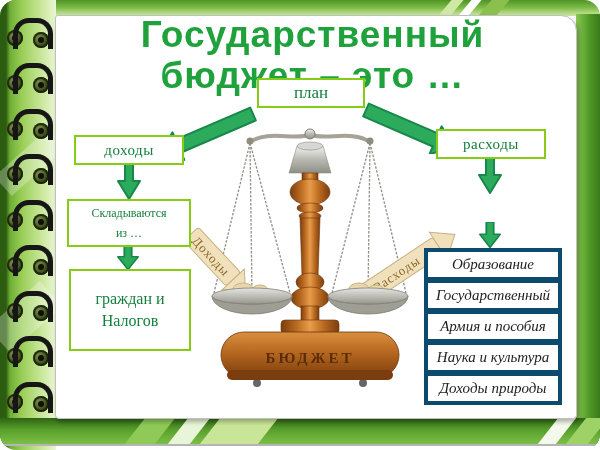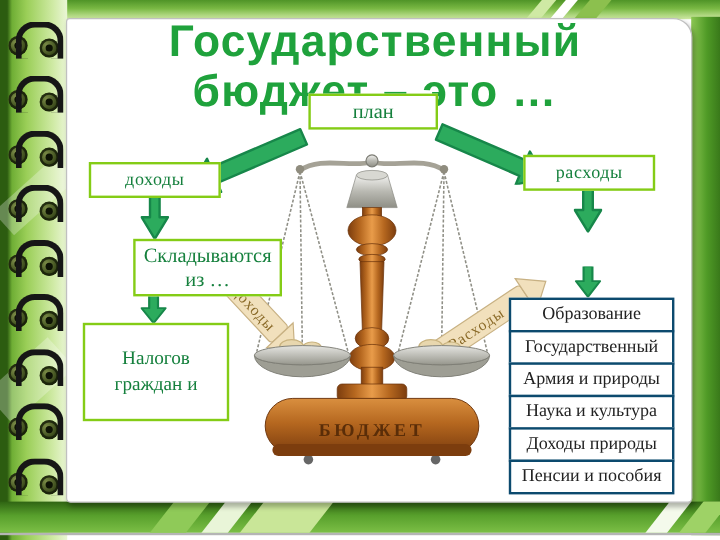--- a/index.html
+++ b/index.html
@@ -1,18 +1,18 @@
 <!DOCTYPE html>
 <html><head>
 <meta charset="utf-8">
 <style>
   html,body{margin:0;padding:0;}
   body{width:600px;height:450px;overflow:hidden;background:#fff;
        font-family:"Liberation Serif",serif;}
-  .stage{position:relative;width:600px;height:450px;overflow:hidden;}
+  .stage{position:relative;width:600px;height:450px;overflow:hidden;border-radius:16px;}
 
   
   .frame-top{position:absolute;left:0;top:0;width:600px;height:16px;z-index:0;
     background:linear-gradient(180deg,#4f9427 0%,#7ab944 45%,#cfe9a4 100%);overflow:hidden;}
   .frame-top .s{position:absolute;top:-4px;height:26px;transform:skewX(-40deg);}
   .frame-top .s1{left:444px;width:12px;background:#cfe9a4;}
   .frame-top .s2{left:464px;width:10px;background:#ffffff;}
   .frame-top .s3{left:484px;width:18px;background:#8cc04e;}
   .frame-left{position:absolute;left:0;top:0;width:56px;height:450px;z-index:0;
     background:linear-gradient(90deg,#2c5c10 0px,#2c5c10 6px,#6fae35 10px,#9ace57 22px,#cfeaa4 44px,#e8f5d2 55px);overflow:hidden;}
@@ -58,27 +58,27 @@
   .title{position:absolute;left:60px;top:14px;width:505px;text-align:center;z-index:2;
     font-family:"Liberation Sans",sans-serif;font-weight:bold;font-size:37px;
     line-height:41px;color:#1fa23c;letter-spacing:1px;}
 
   
   .obox{position:absolute;background:#fff;border:2px solid #84cc16;z-index:3;
     display:flex;flex-direction:column;align-items:center;justify-content:center;
     text-align:center;color:#15803d;}
   .plan-box{left:257px;top:78px;width:104px;height:26px;z-index:4;font-size:17px;}
   .box-dohody{left:74px;top:135px;width:106px;height:26px;font-size:15px;letter-spacing:.5px;}
-  .box-composed{left:67px;top:199px;width:120px;height:44px;font-size:17px;line-height:20px;margin-left:44px;}
+  .box-composed{left:67px;top:199px;width:120px;height:44px;font-size:12px;line-height:20px;}
   .box-taxes{left:69px;top:269px;width:118px;height:78px;font-size:16px;line-height:22px;}
   .box-rashody{left:436px;top:129px;width:106px;height:26px;font-size:15px;letter-spacing:.5px;}
   .box-goto{left:439px;top:194px;width:104px;height:25px;font-size:15px;}
   .expense-list{position:absolute;left:424px;top:248px;width:138px;z-index:3;}
-  .expense-item{height:25px;background:#fff;border:2px solid #0c4a6e;margin-top:-2px;
-    display:flex;align-items:center;justify-content:center;font-size:15px;color:#222;}
+  .expense-item{height:25px;background:#fff;border:4px solid #0c4a6e;margin-top:-2px;
+    display:flex;align-items:center;justify-content:center;font-size:15px;color:#222;font-style:italic;}
   .expense-item:first-child{margin-top:0;}
 
   
   .arrow{position:absolute;z-index:2;}
   .arrow path{fill:#2cab5d;stroke:#17874a;stroke-width:2;stroke-linejoin:round;}
 
   
   .scales{position:absolute;left:185px;top:126px;width:300px;height:274px;z-index:2;overflow:visible;}
   .ribbon-text{font-family:"Liberation Serif",serif;font-size:13px;fill:#8a6a28;letter-spacing:1px;}
   .base-text{font-family:"Liberation Serif",serif;font-size:15px;font-weight:bold;
@@ -276,29 +276,28 @@
   </svg>
 
   <div class="obox box-dohody">
     <span>доходы</span>
   </div>
   <div class="obox box-composed">
     <span>Складываются</span>
     <span>из …</span>
   </div>
   <div class="obox box-taxes">
+    <span>граждан и</span>
     <span>Налогов</span>
-    <span>граждан и</span>
   </div>
 
   <div class="obox box-rashody">
     <span>расходы</span>
   </div>
   <div class="expense-list">
     <div class="expense-item">Образование</div>
     <div class="expense-item">Государственный</div>
-    <div class="expense-item">Армия и природы</div>
+    <div class="expense-item">Армия и пособия</div>
     <div class="expense-item">Наука и культура</div>
     <div class="expense-item">Доходы природы</div>
-    <div class="expense-item">Пенсии и пособия</div>
   </div>
 
 </div>
 
 </body></html>

